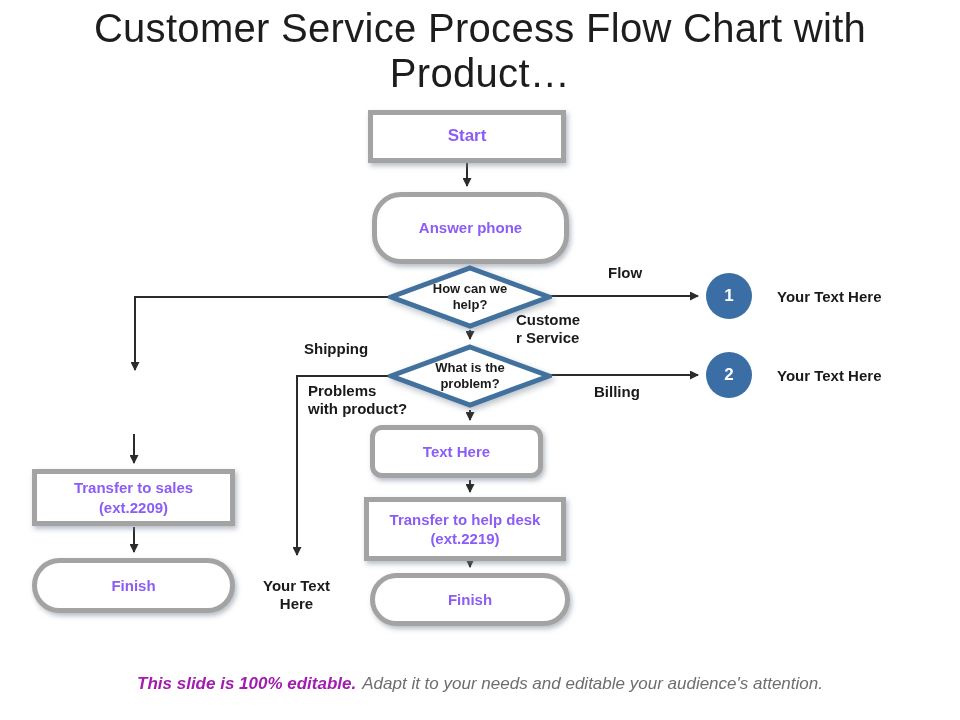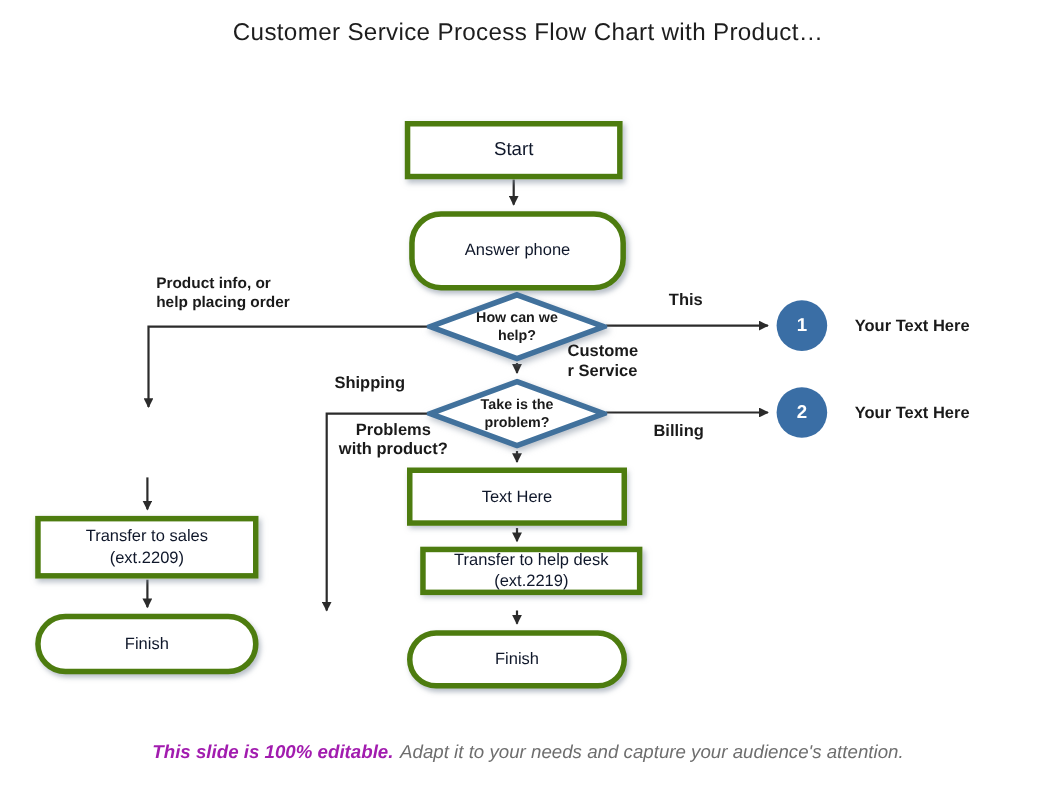--- a/index.html
+++ b/index.html
@@ -1,27 +1,27 @@
 <!DOCTYPE html>
 <html><head>
 <meta charset="utf-8">
 <style>
   html,body{margin:0;padding:0;background:#fff;}
   .slide{
     position:relative;width:960px;height:720px;background:#ffffff;
     font-family:"Liberation Sans","DejaVu Sans",sans-serif;overflow:hidden;
   }
   .title{
-    position:absolute;left:0;top:16px;width:100%;text-align:center;
-    font-size:22px;color:#1d1d1d;font-weight:400;letter-spacing:.3px;
+    position:absolute;left:0;top:6px;width:100%;text-align:center;
+    font-size:40px;color:#1d1d1d;font-weight:400;letter-spacing:.3px;
   }
   svg.connectors{position:absolute;left:0;top:0;width:960px;height:720px;}
   .node{
-    position:absolute;background:#ffffff;border:5px solid #4d7c0f;
-    color:#0f172a;font-weight:normal;font-size:15px;line-height:1.3;
+    position:absolute;background:#ffffff;border:5px solid #a3a3a3;
+    color:#8b5cf6;font-weight:bold;font-size:15px;line-height:1.3;
     display:flex;align-items:center;justify-content:center;text-align:center;
     white-space:pre-line;box-sizing:border-box;
     box-shadow:2px 3px 5px rgba(125,138,155,.55);
   }
   .node.start{font-size:17px;}
   .stadium{border-radius:29px;}
   .diamond{
     position:absolute;display:flex;align-items:center;justify-content:center;
     text-align:center;font-weight:bold;font-size:13px;line-height:1.25;color:#1a1a1a;
     white-space:pre-line;
@@ -83,56 +83,56 @@
       <polygon points="82,3 161,32 82,61 3,32" fill="#ffffff" stroke="#41719C" stroke-width="5" stroke-linejoin="miter"></polygon>
     </svg>
     <span>How can we
 help?</span>
   </div>
 
   <div class="diamond" style="left:388px;top:344px;width:164px;height:64px;">
     <svg viewBox="0 0 164 64">
       <polygon points="82,3 161,32 82,61 3,32" fill="#ffffff" stroke="#41719C" stroke-width="5" stroke-linejoin="miter"></polygon>
     </svg>
-    <span>Take is the
+    <span>What is the
 problem?</span>
   </div>
 
-  <div class="node" style="left:370px;top:425px;width:200px;height:53px;">Text Here</div>
+  <div class="node" style="left:370px;top:425px;width:173px;height:53px;border-radius:12px;">Text Here</div>
 
-  <div class="node" style="left:382px;top:497px;width:202px;height:44px;">Transfer to help desk
+  <div class="node" style="left:364px;top:497px;width:202px;height:64px;">Transfer to help desk
 (ext.2219)</div>
 
   <div class="node stadium" style="left:370px;top:573px;width:200px;height:53px;">Finish</div>
 
 
   <div class="node" style="left:32px;top:469px;width:203px;height:57px;">Transfer to sales
 (ext.2209)</div>
 
   <div class="node stadium" style="left:32px;top:558px;width:203px;height:55px;">Finish</div>
 
-  <div class="lbl small" style="left:142px;top:249px;">Product info, or
-help placing order</div>
 
-  <div class="lbl" style="left:608px;top:264px;">This</div>
+  <div class="lbl" style="left:608px;top:264px;">Flow</div>
 
   <div class="lbl" style="left:516px;top:311px;">Custome
 r Service</div>
 
   <div class="lbl" style="left:304px;top:340px;">Shipping</div>
 
-  <div class="lbl" style="left:308px;top:382px;text-align:center;">Problems
+  <div class="lbl" style="left:308px;top:382px;">Problems
 with product?</div>
 
   <div class="lbl" style="left:594px;top:383px;">Billing</div>
 
+  <div class="lbl center" style="left:250px;top:577px;width:93px;">Your Text
+Here</div>
 
   <div class="num-circle" style="left:706px;top:273px;">1</div>
   <div class="callout-label" style="left:777px;top:288px;">Your Text Here</div>
 
   <div class="num-circle" style="left:706px;top:352px;">2</div>
   <div class="callout-label" style="left:777px;top:367px;">Your Text Here</div>
 
   <div class="footer">
-    <span class="b">This slide is 100% editable.</span><span class="r">Adapt it to your needs and capture your audience's attention.</span>
+    <span class="b">This slide is 100% editable.</span><span class="r">Adapt it to your needs and editable your audience's attention.</span>
   </div>
 
 </div>
 
 </body></html>

